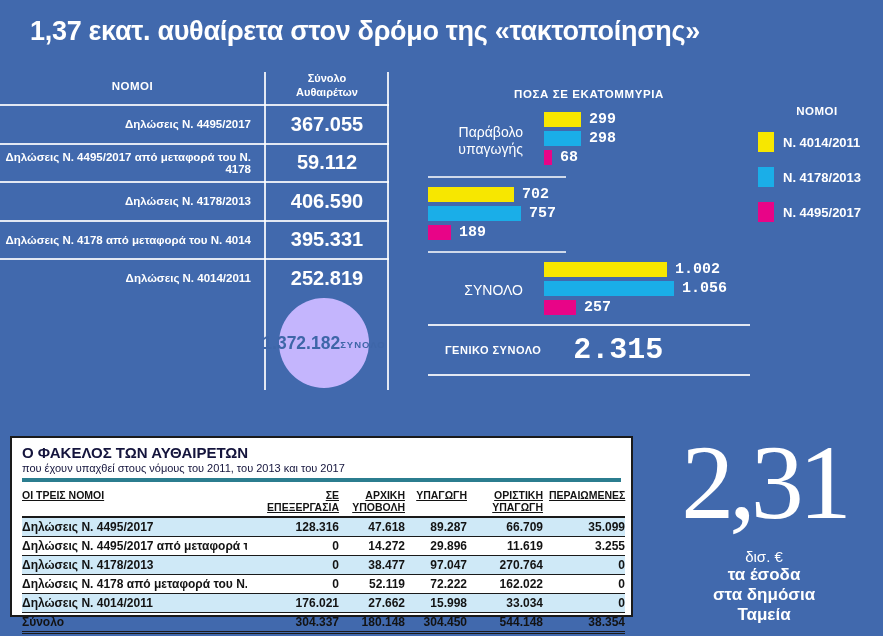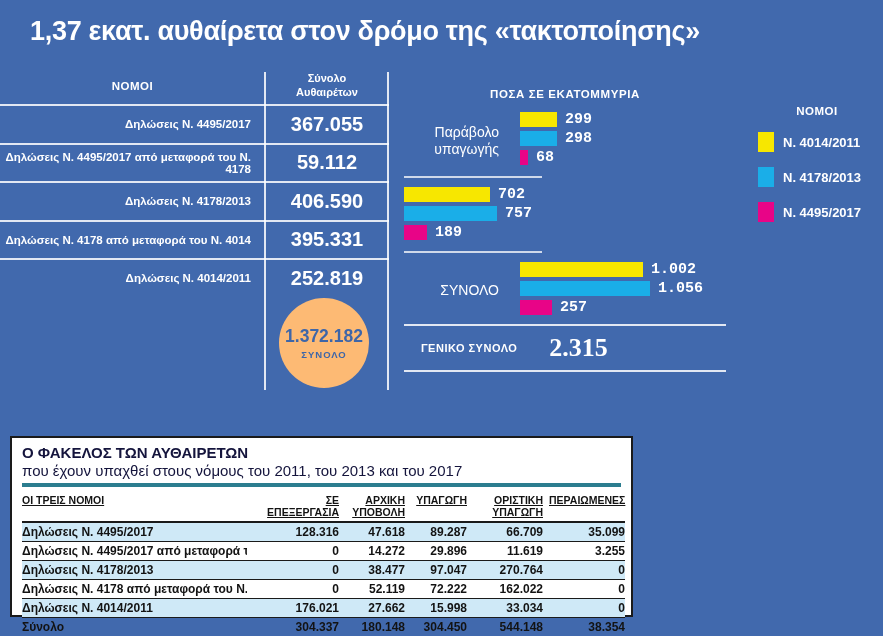--- a/index.html
+++ b/index.html
@@ -16,53 +16,53 @@
   .decl-h1{width:265px;text-align:center;font-size:11.5px;font-weight:700;letter-spacing:0.5px;}
   .decl-h2{width:124px;text-align:center;font-size:11px;font-weight:700;line-height:1.25;white-space:pre-line;}
   .decl-row{display:flex;height:36.5px;align-items:center;border-top:2px solid rgba(255,255,255,0.85);}
   .decl-label{width:265px;box-sizing:border-box;text-align:right;padding-right:14px;
               font-size:11.5px;font-weight:700;}
   .decl-value{width:124px;text-align:center;font-size:20px;font-weight:700;}
   .vline{position:absolute;width:2px;background:rgba(255,255,255,0.85);top:4px;height:318px;}
   .vline-mid{left:264px;}
   .vline-right{left:387px;}
   .total-circle{position:absolute;left:279px;top:230px;width:90px;height:90px;border-radius:50%;
-                background:#fdba74;display:flex;flex-direction:column;align-items:center;justify-content:center;}
+                background:#c4b5fd;display:flex;align-items:center;justify-content:center;}
   .total-num{color:#3e66a8;font-size:17.5px;font-weight:700;}
   .total-lbl{color:#3e66a8;font-size:9.5px;font-weight:700;letter-spacing:1px;margin-top:2px;}
 
   
-  .chart{position:absolute;left:404px;top:88px;width:322px;}
+  .chart{position:absolute;left:428px;top:88px;width:322px;}
   .chart-title{text-align:center;font-size:11.5px;font-weight:700;letter-spacing:0.6px;
                margin-bottom:12px;}
   .bar-group{display:flex;align-items:center;}
   .bar-cat{width:95px;text-align:right;margin-right:21px;font-size:14px;font-weight:400;line-height:1.15;}
   .bars{flex:1;}
   .bar-row{display:flex;align-items:center;height:15px;margin-bottom:4px;}
   .bar{height:15px;margin-right:8px;}
   .bar-val{font-size:15px;font-weight:700;font-family:Liberation Mono, monospace;}
   .group-sep{width:138px;height:2px;background:rgba(255,255,255,0.75);margin:7px 0 9px 0;}
   .grand{margin-top:5px;border-top:2px solid rgba(255,255,255,0.85);
          border-bottom:2px solid rgba(255,255,255,0.85);
          padding:9px 0 9px 17px;display:flex;align-items:center;}
   .grand-lbl{font-size:11px;font-weight:700;letter-spacing:0.5px;}
-  .grand-val{font-family:Liberation Serif, serif;font-size:26px;font-weight:700;margin-left:32px;line-height:1;}
+  .grand-val{font-family:Liberation Mono, monospace;font-size:30px;font-weight:700;margin-left:32px;line-height:1;}
 
   
   .legend{position:absolute;left:758px;top:105px;width:118px;}
   .legend-title{text-align:center;font-size:11.5px;font-weight:700;letter-spacing:0.5px;margin-bottom:15px;}
   .legend-item{display:flex;align-items:center;margin-bottom:15px;}
   .swatch{width:16px;height:20px;margin-right:9px;flex:none;}
   .legend-label{font-size:13px;font-weight:700;}
 
   
   .files{position:absolute;left:10px;top:436px;width:623px;height:181px;background:#fff;
          border:2px solid #1a1a1a;box-sizing:border-box;padding:6px 10px 0 10px;color:#131313;}
   .files-title{font-size:15px;font-weight:800;color:#14143c;margin:0;}
-  .files-subtitle{font-size:15px;color:#14143c;margin:1px 0 4px 0;}
+  .files-subtitle{font-size:11px;color:#14143c;margin:1px 0 4px 0;}
   .teal-rule{height:4px;background:#2b7d8f;margin-bottom:3px;}
   .files table{width:100%;border-collapse:collapse;table-layout:fixed;}
   .files th{font-size:10.5px;font-weight:800;text-align:right;vertical-align:top;
             padding:4px 0 3px 6px;border-bottom:2px solid #1a1a1a;color:#131313;line-height:1.15;text-decoration:underline;}
   .files th:first-child{text-align:left;padding-left:0;}
   .files td{font-size:12px;font-weight:700;text-align:right;padding:2px 0 2px 6px;
             border-bottom:1.5px solid #1a1a1a;white-space:nowrap;overflow:hidden;}
   .files td:first-child{text-align:left;padding-left:0;}
   .files tbody tr:nth-child(odd){background:#cfe9f7;}
   .files tfoot td{border-bottom:3px double #1a1a1a;}
@@ -268,14 +268,23 @@
             <td>304.337</td>
             <td>180.148</td>
             <td>304.450</td>
             <td>544.148</td>
             <td>38.354</td>
           </tr>
         </tfoot>
     </table>
   </section>
 
+  <aside class="callout">
+    <div class="big-number">2,31</div>
+    <div class="unit">δισ. €</div>
+    <div id="caption-lines">
+        <div class="caption-line">τα έσοδα</div>
+        <div class="caption-line">στα δημόσια</div>
+        <div class="caption-line">Ταμεία</div>
+      </div>
+  </aside>
 
 </div>
 
 </body></html>

